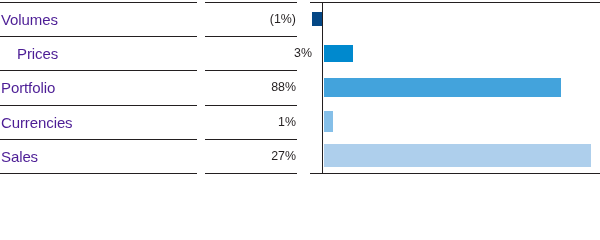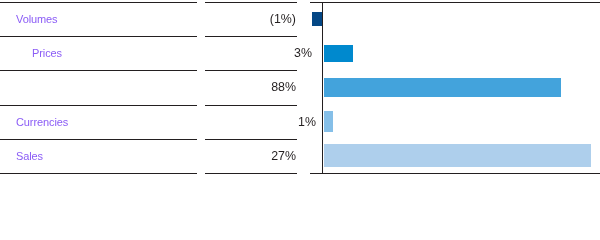--- a/index.html
+++ b/index.html
@@ -35,25 +35,25 @@
   .rule {
     position: absolute;
     height: 0;
     border-top: 1.6px solid #231f20;
   }
   .rule.label-rule { left: 0; width: 197px; }
   .rule.value-rule { left: 205px; width: 92px; }
 
   .cell-label {
     position: absolute;
-    left: 16px;
+    left: 1px;
     top: 50%;
     transform: translateY(-50%);
-    font-size: 11px;
-    color: #8b5cf6;
+    font-size: 15px;
+    color: #4c1d95;
     letter-spacing: -0.1px;
     white-space: nowrap;
   }
   .cell-value {
     position: absolute;
     right: 14px;
     top: 50%;
     transform: translateY(-50%);
     font-size: 12.4px;
     color: #231f20;
@@ -108,25 +108,26 @@
       </div>
       <div class="rule label-rule" style="top: 36.2px;"></div>
       <div class="rule value-rule" style="top: 36.2px;"></div>
       <div class="row" style="top: 36.2px; margin-left: 16px;">
         <div class="cell-label">Prices</div>
         <div class="cell-value">3%</div>
       </div>
       <div class="rule label-rule" style="top: 70.4px;"></div>
       <div class="rule value-rule" style="top: 70.4px;"></div>
       <div class="row" style="top: 70.4px;">
+        <div class="cell-label">Portfolio</div>
         <div class="cell-value">88%</div>
       </div>
       <div class="rule label-rule" style="top: 104.6px;"></div>
       <div class="rule value-rule" style="top: 104.6px;"></div>
-      <div class="row" style="top: 104.6px; padding-left: 20px;">
+      <div class="row" style="top: 104.6px;">
         <div class="cell-label">Currencies</div>
         <div class="cell-value">1%</div>
       </div>
       <div class="rule label-rule" style="top: 138.8px;"></div>
       <div class="rule value-rule" style="top: 138.8px;"></div>
       <div class="row total" style="top: 138.8px;">
         <div class="cell-label">Sales</div>
         <div class="cell-value">27%</div>
       </div>
       <div class="rule label-rule" style="top: 173px;"></div>

